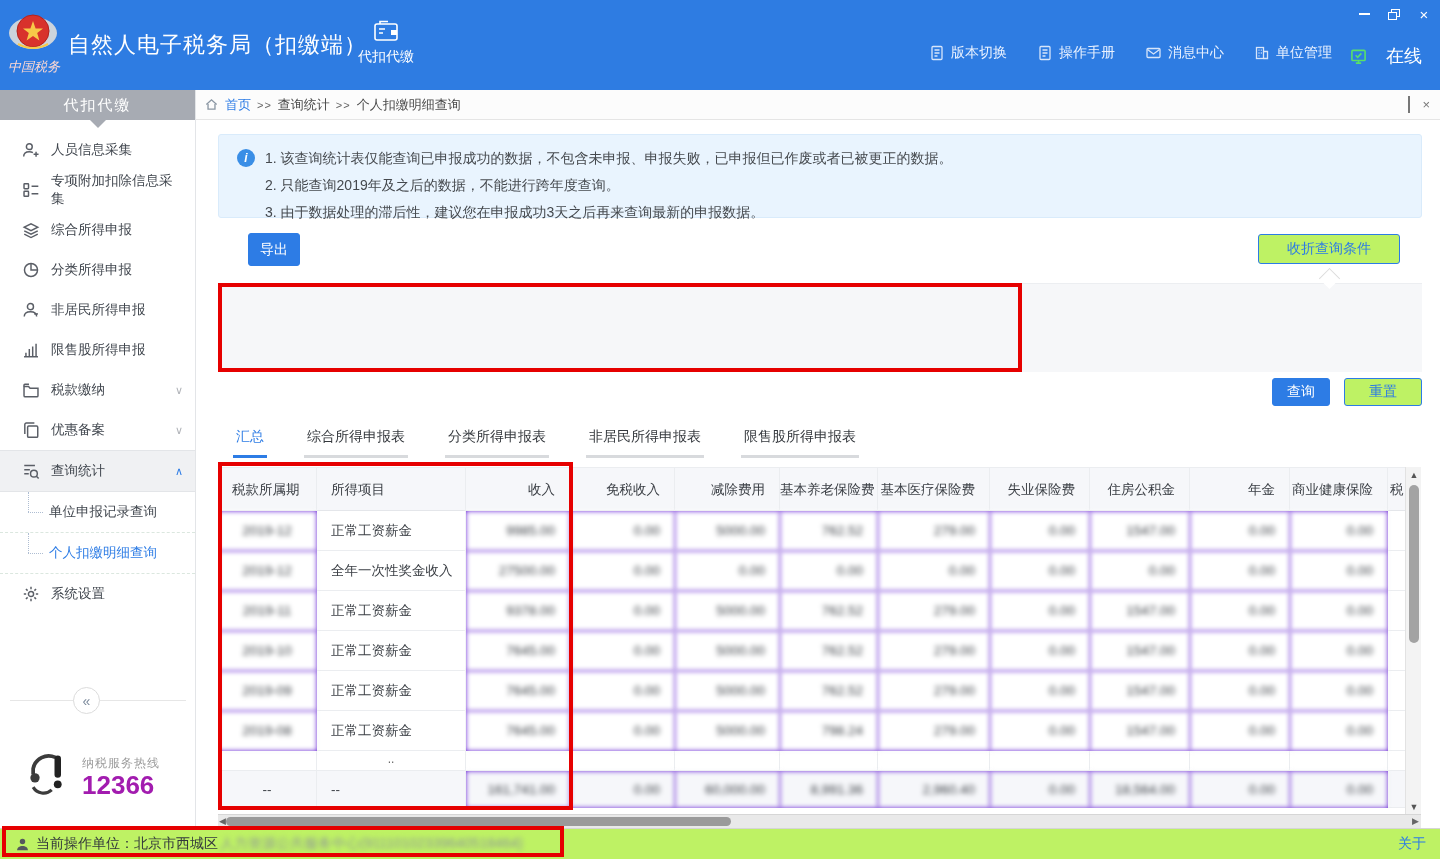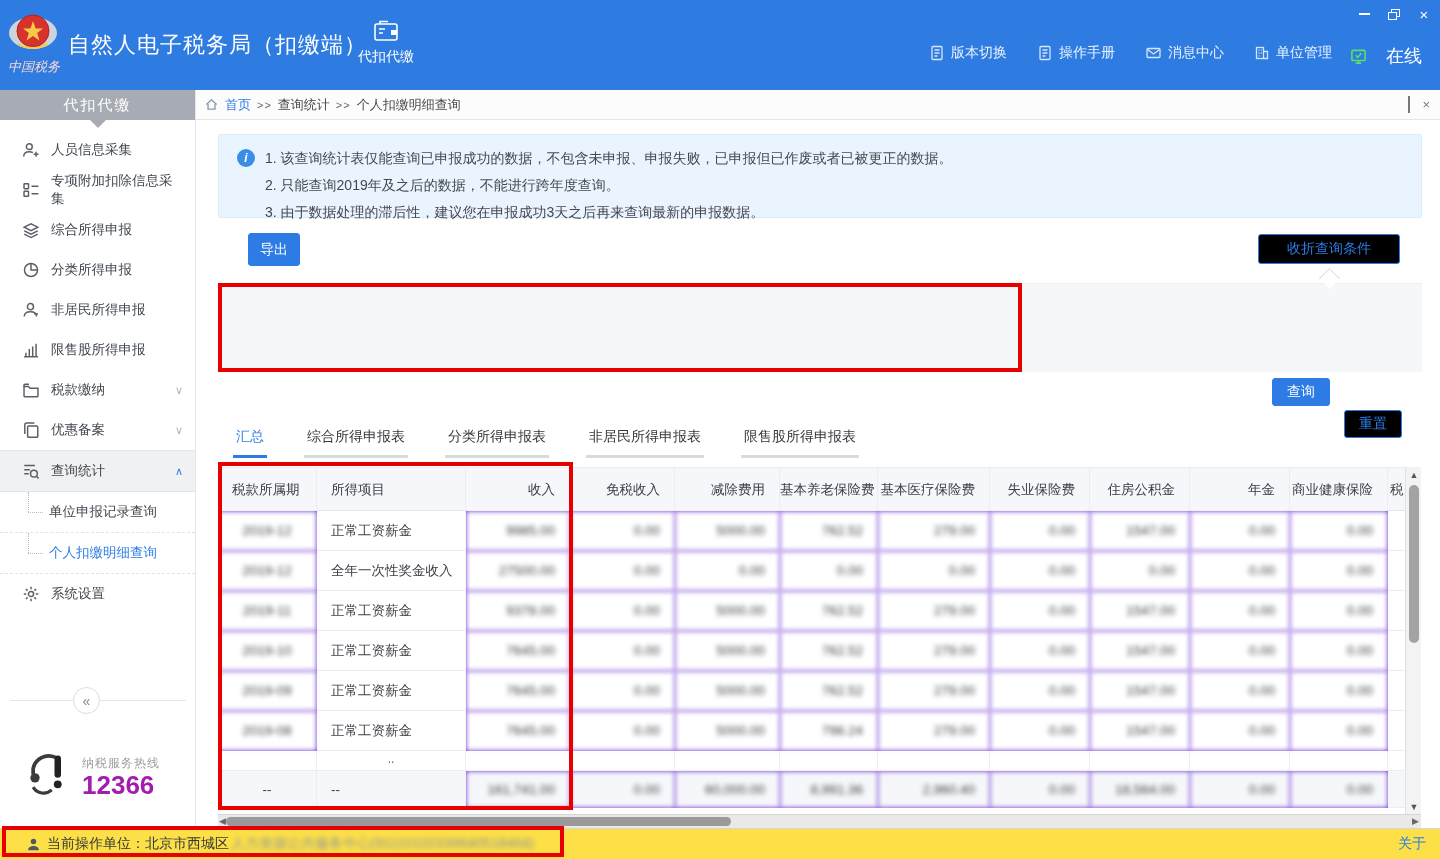--- a/index.html
+++ b/index.html
@@ -50,34 +50,34 @@
   .ic-pane{position:relative;width:11px;height:10px;border:1.2px solid #777;box-sizing:border-box;}
   .ic-pane span{position:absolute;left:0;top:0;width:100%;height:3px;background:#777;}
   .main-bg{left:196px;top:121px;width:1244px;height:707px;background:#fff;}
   
   .notice{left:218px;top:134px;width:1204px;height:84px;background:#e9f4fe;border:1px solid #d9ebfb;border-radius:3px;display:flex;padding:10px 18px;}
   .notice .nicon{width:18px;height:18px;border-radius:50%;background:#3a8ee6;color:#fff;font-size:12px;font-style:italic;font-weight:bold;display:flex;align-items:center;justify-content:center;margin:4px 10px 0 0;flex:0 0 auto;}
   .notice .nlines{font-size:14px;color:#45494e;line-height:27px;}
   
   .btn{display:flex;align-items:center;justify-content:center;border-radius:3px;font-size:14px;cursor:pointer;box-sizing:border-box;}
   .btn-fill{background:#2d7ce5;color:#fff;border:1px solid #2d7ce5;}
-  .btn-line{background:#000000;color:#2d7ce5;border:1px solid #2d7ce5;}
+  .btn-line{background:#bef264;color:#2d7ce5;border:1px solid #2d7ce5;}
   .export-btn{left:248px;top:233px;width:52px;height:33px;}
   .collapse-q{left:1258px;top:234px;width:142px;height:30px;}
   .caret{left:1322px;top:271px;width:15px;height:15px;background:#fff;border-left:1px solid #dcdcdc;border-top:1px solid #dcdcdc;transform:rotate(45deg);z-index:5;}
   
   .formpanel{left:218px;top:283px;width:1204px;height:89px;background:#f6f7f9;border-top:1px solid #eceef1;z-index:1;}
   .flabel{position:absolute;font-size:14px;color:#3c4046;white-space:nowrap;}
   .req{color:#e02020;margin-right:2px;}
   .inp{position:absolute;background:#fff;border:1px solid #dcdfe6;border-radius:3px;display:flex;align-items:center;padding:0 8px;font-size:13.5px;color:#333;box-sizing:border-box;}
   .inp .iic{margin-left:auto;color:#c0c4cc;}
   .inp.disabled{background:#eef0f4;color:#5f646b;}
   .blur{filter:blur(2.5px);color:#8f949c;}
   .query-btn{left:1272px;top:378px;width:58px;height:28px;}
-  .reset-btn{left:1344px;top:378px;width:58px;height:28px;margin-top:32px;}
+  .reset-btn{left:1344px;top:378px;width:78px;height:28px;}
   
   .tabs{left:233px;top:428px;display:flex;gap:37px;}
   .tab{font-size:14px;color:#34383d;padding:0 3px 9px;border-bottom:3px solid #d8dadd;cursor:pointer;white-space:nowrap;}
   .tab.active{color:#2d7ce5;border-bottom-color:#2d7ce5;}
   
   .tablewrap{left:218px;top:467px;width:1187px;height:341px;overflow:hidden;background:#6d28d9;}
   .thead,.trow{display:flex;white-space:nowrap;}
   .cell{box-sizing:border-box;border-right:1px solid #ebedf0;border-bottom:1px solid #ebedf0;overflow:hidden;font-size:13.5px;color:#3c4046;flex:0 0 auto;}
   .thead .cell{height:44px;line-height:44px;background:#f6f7fa;border-bottom:1px solid #e4e6ea;border-top:1px solid #ebedf0;}
   .trow .cell{height:40px;line-height:40px;background:#fff;}
@@ -92,21 +92,21 @@
   .ellipsis-row .c1{text-align:center;padding-left:0;}
   .total .cell{height:37px;line-height:37px;background:#f6f7fa;}
   
   .vscroll{left:1405px;top:467px;width:16px;height:348px;background:#f3f3f3;border-left:1px solid #e2e2e2;}
   .vscroll .arr{position:absolute;left:0;width:16px;text-align:center;font-size:9px;color:#555;cursor:pointer;}
   .vthumb{position:absolute;left:3px;top:18px;width:10px;height:158px;background:#a3a3a3;border-radius:5px;cursor:pointer;}
   .hscroll{left:218px;top:814px;width:1203px;height:14px;background:#e9e9e9;border-top:1px solid #d6d6d6;}
   .hscroll .arr{position:absolute;top:1px;font-size:9px;color:#666;cursor:pointer;}
   .hthumb{position:absolute;left:8px;top:2px;width:505px;height:9px;background:#9a9a9a;border-radius:5px;cursor:pointer;}
   
-  .statusbar{left:0;top:828px;width:1440px;height:31px;background:#fde047;border-top:1px solid #d5d5d5;display:flex;align-items:center;padding:0 14px 0 26px;font-size:14px;color:#33373c;gap:6px;}
+  .statusbar{left:0;top:828px;width:1440px;height:31px;background:#bef264;border-top:1px solid #d5d5d5;display:flex;align-items:center;padding:0 14px 0 15px;font-size:14px;color:#33373c;gap:6px;}
   .about{margin-left:auto;color:#2d7ce5;cursor:pointer;}
   
   .anno{border:4px solid #e60000;z-index:50;pointer-events:none;background:transparent;}
 </style>
 </head>
 <body>
 
 <div class="abs titlebar">
   <div class="abs win-ctl">
     <span class="wbtn">

